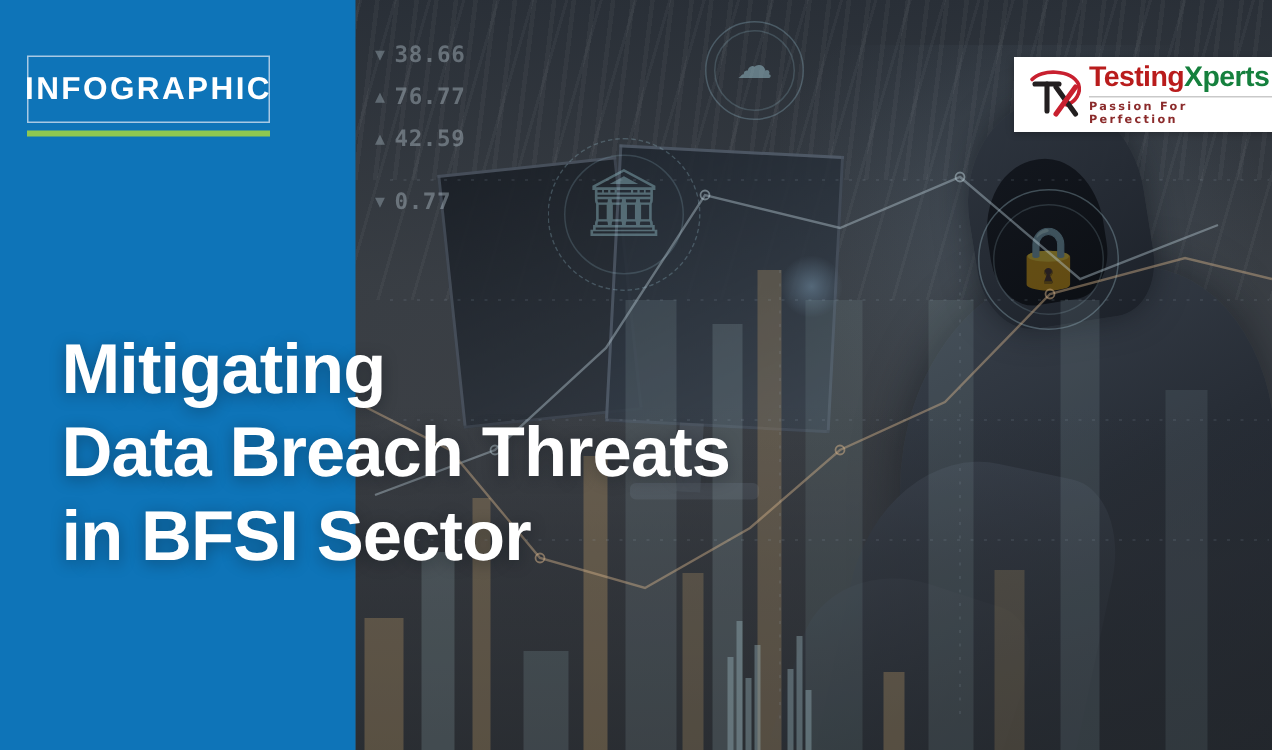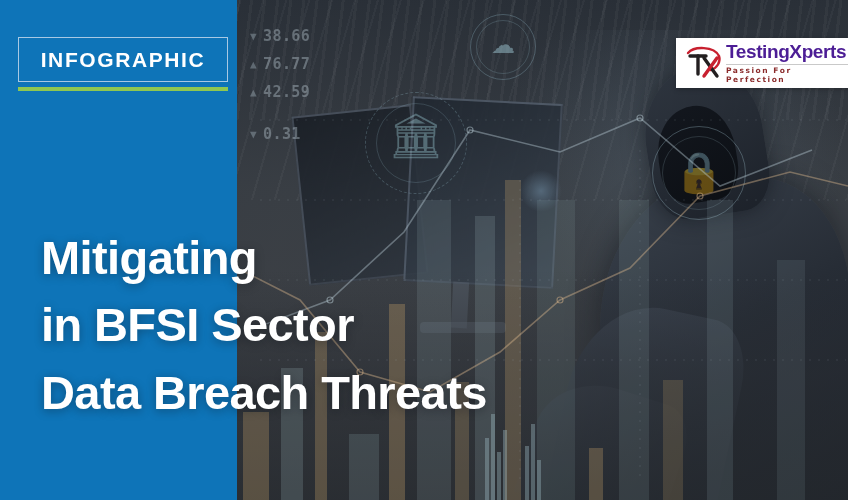--- a/index.html
+++ b/index.html
@@ -144,61 +144,61 @@
   .tick-down{ color:rgba(168,186,196,.40); }
   .tick-val { color:rgba(180,196,206,.42); font-weight:bold; }
 
   
   .panel{
     position:absolute; left:0; top:0; width:237px; height:500px;
     background:#0e74b8;
   }
 
   
-  .badge-wrap{ position:absolute; left:18px; top:37px; width:210px; }
+  .badge-wrap{ position:absolute; left:18px; top:37px; width:162px; }
   .badge{
     border:1px solid #a8c9e4;
     height:45px;
     display:flex; align-items:center; justify-content:center;
   }
   .badge-text{
     color:#ffffff; font-size:21px; font-weight:bold; letter-spacing:1.6px;
   }
   .badge-underline{
     margin-top:5px; height:4px; background:#8fc751;
   }
 
   
   .headline{
     position:absolute; left:41px; top:218px; width:790px;
     color:#ffffff; font-weight:bold;
     font-size:47px; line-height:1.18;
     letter-spacing:-0.6px;
     text-shadow:0 2px 10px rgba(10,14,20,.35);
   }
-  .headline .l{ display:block; white-space:nowrap;margin-top:12px; }
+  .headline .l{ display:block; white-space:nowrap; }
 
   
   .url{
     position:absolute; left:26px; top:440px;
     color:#d3e6f4; font-size:15px; letter-spacing:.2px;
   }
 
   
   .logo{
     position:absolute; left:676px; top:38px; width:180px; height:50px;
     background:#ffffff;
     display:flex; align-items:center; padding:4px 6px 4px 8px;
     box-shadow:0 1px 5px rgba(0,0,0,.28);
   }
   .logo-mark{ position:relative; width:40px; height:38px; flex:0 0 40px; }
   .logo-text{ margin-left:2px; }
   .logo-name{ font-size:19px; font-weight:bold; line-height:20px; letter-spacing:-0.4px; }
-  .logo-name .t{ color:#4c1d95; }
-  .logo-name .x{ color:#4c1d95; }
+  .logo-name .t{ color:#b91c1c; }
+  .logo-name .x{ color:#15803d; }
   .logo-rule{ height:1px; background:#c9c9c9; margin:2px 0 1px; }
   .logo-tag{
     font-size:7.5px; color:#8b2b2b; letter-spacing:1.55px; font-weight:bold;
     font-family:"DejaVu Sans", sans-serif;
   }
 </style>
 </head>
 <body>
 
 <div class="banner">
@@ -291,37 +291,37 @@
     <div class="tick-row">
       <span class="tick-arrow tick-up">▲</span>
       <span class="tick-val">76.77</span>
     </div>
     <div class="tick-row">
       <span class="tick-arrow tick-up">▲</span>
       <span class="tick-val">42.59</span>
     </div>
     <div class="tick-row" style="margin-top:14px;">
       <span class="tick-arrow tick-down">▼</span>
-      <span class="tick-val">0.31</span>
+      <span class="tick-val">0.77</span>
     </div>
   </div>
 
   <div class="panel"></div>
 
   <div class="badge-wrap">
     <div class="badge">
       <span class="badge-text">INFOGRAPHIC</span>
     </div>
     <div class="badge-underline"></div>
   </div>
 
   <div class="headline">
     <span class="l">Mitigating</span>
+    <span class="l">Data Breach Threats</span>
     <span class="l">in BFSI Sector</span>
-    <span class="l">Data Breach Threats</span>
   </div>
 
 
   <div class="logo">
     <div class="logo-mark">
       <svg width="40" height="38" viewBox="0 0 40 38">
         <path d="M4 9 C10 2, 30 2, 35 12 C37 18, 33 24, 27 26" fill="none" stroke="#c8202f" stroke-width="2.4" stroke-linecap="round"></path>
         <path d="M6 12 H22" stroke="#231f20" stroke-width="3.4" stroke-linecap="round"></path>
         <path d="M14 12 V30" stroke="#231f20" stroke-width="3.4" stroke-linecap="round"></path>
         <path d="M20 14 L33 32" stroke="#231f20" stroke-width="3.4" stroke-linecap="round"></path>

